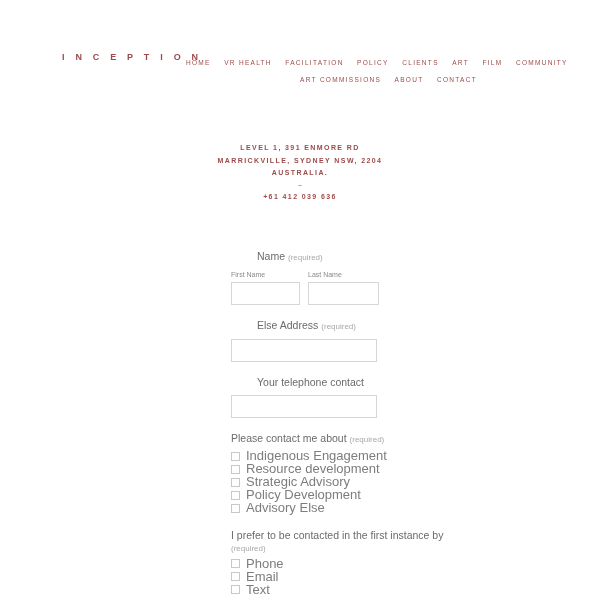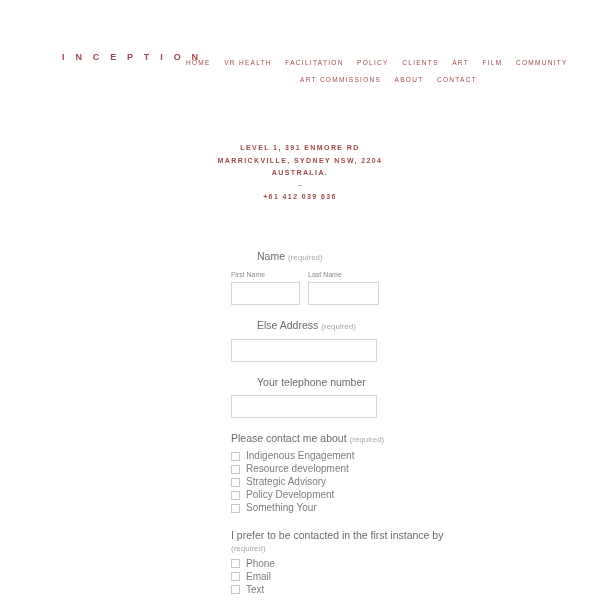--- a/index.html
+++ b/index.html
@@ -138,21 +138,21 @@
   }
   .checkbox {
     width: 7px;
     height: 7px;
     border: 1px solid #c8c8c8;
     background: #fff;
     margin-right: 6px;
     flex: 0 0 auto;
   }
   .check-label {
-    font-size: 10px;
+    font-size: 13px;
     color: #7d7d7d;
     line-height: 10px;
   }
   .group-title {
     font-size: 10.5px;
     color: #6b6b6b;
     line-height: 13px;
   }
   .group-req {
     font-size: 8px;
@@ -217,21 +217,21 @@
     </div>
 
     <div class="block">
       <div class="field-label">
         <span>Else Address</span><span class="req">(required)</span>
       </div>
       <input class="input wide-input" type="text" placeholder="" style="">
     </div>
 
     <div class="block">
-      <div class="field-label">Your telephone number</div>
+      <div class="field-label">Your telephone contact</div>
       <input class="input wide-input" type="text" placeholder="" style="">
     </div>
 
     <div class="block">
       <div class="group-title">
         <span>Please contact me about</span><span class="req">(required)</span>
       </div>
       <div class="checkbox-group">
         <label class="check-row">
           <span class="checkbox"></span>
@@ -244,21 +244,21 @@
         <label class="check-row">
           <span class="checkbox"></span>
           <span class="check-label">Strategic Advisory</span>
         </label>
         <label class="check-row">
           <span class="checkbox"></span>
           <span class="check-label">Policy Development</span>
         </label>
         <label class="check-row">
           <span class="checkbox"></span>
-          <span class="check-label">Something Your</span>
+          <span class="check-label">Advisory Else</span>
         </label>
       </div>
     </div>
 
     <div class="block">
       <div class="group-title">I prefer to be contacted in the first instance by</div>
       <div class="group-req">(required)</div>
       <div class="checkbox-group">
         <label class="check-row">
           <span class="checkbox"></span>

